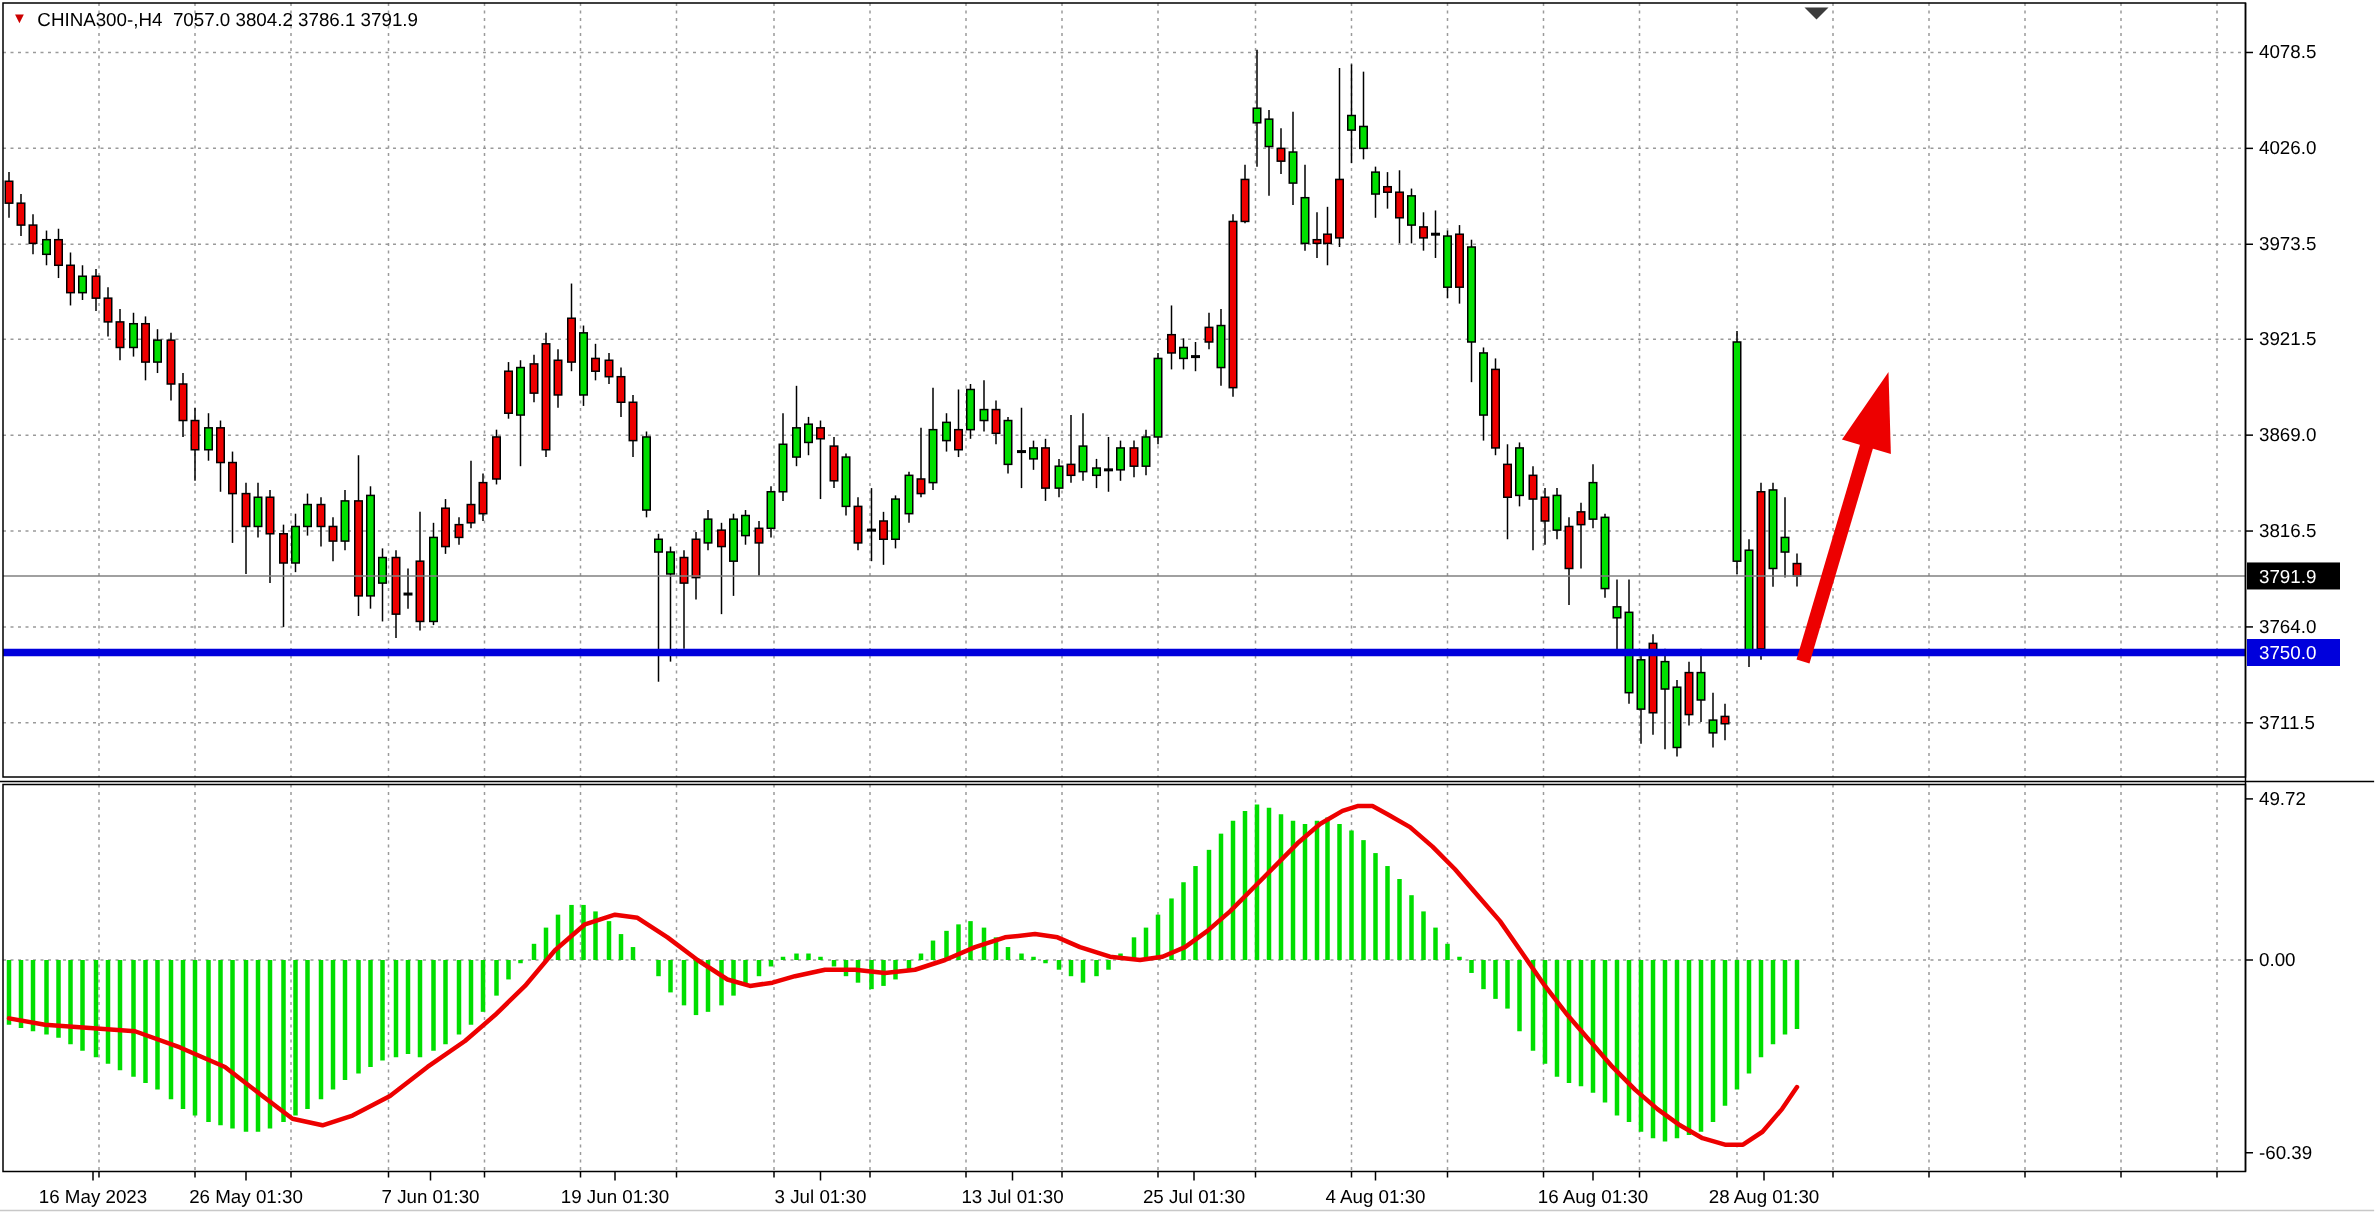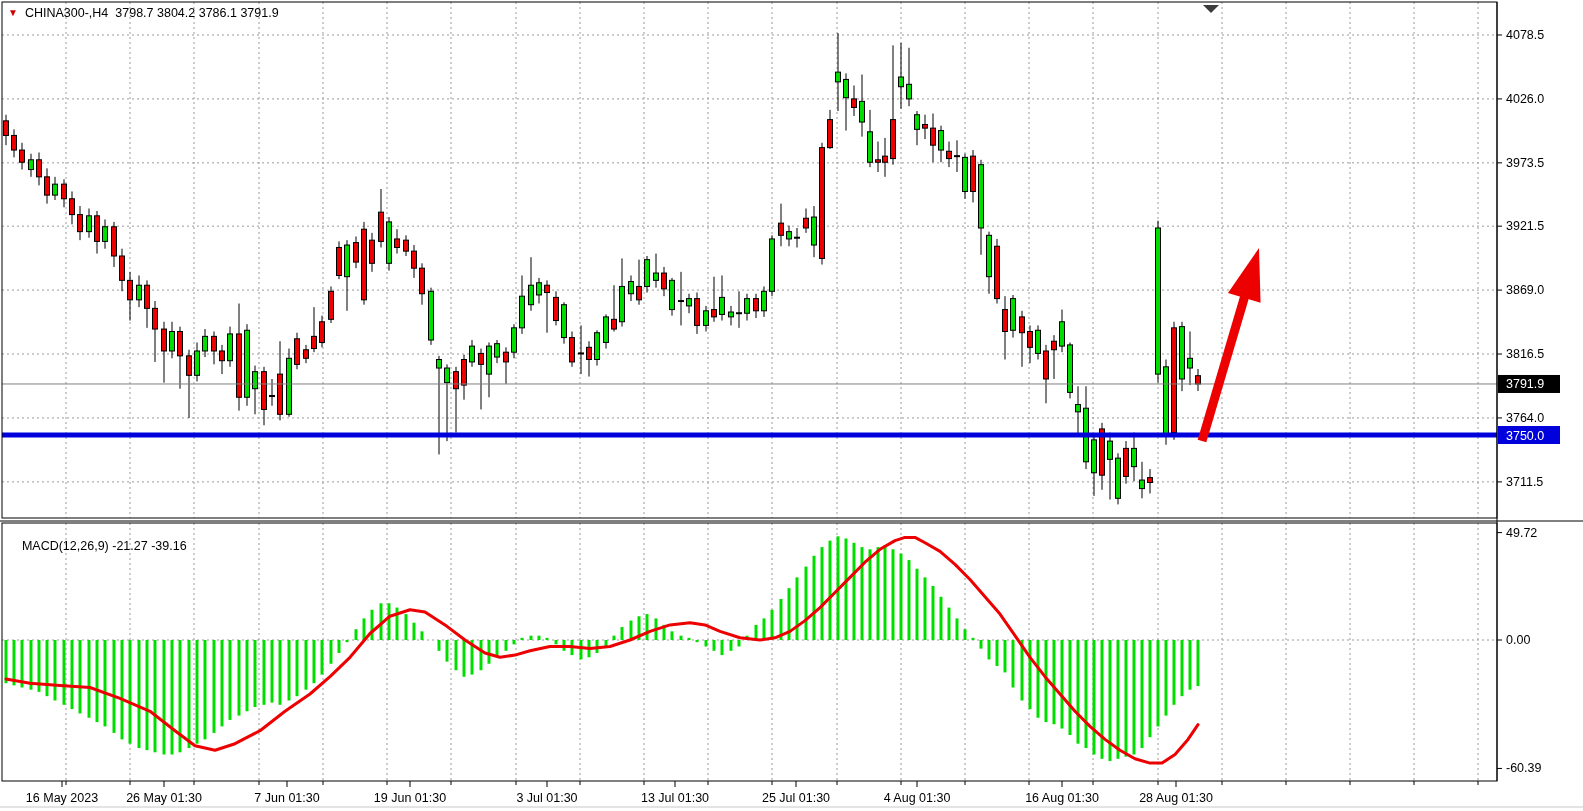--- a/index.html
+++ b/index.html
@@ -588,19 +588,16 @@
       <line x1="1062" y1="781" x2="1062" y2="787" stroke="#000000" stroke-width="1"></line>
       <text x="1062" y="802" font-size="12.5" font-family="Liberation Sans, sans-serif" fill="#000000" text-anchor="middle">16 Aug 01:30</text>
       <line x1="1176" y1="781" x2="1176" y2="787" stroke="#000000" stroke-width="1"></line>
       <text x="1176" y="802" font-size="12.5" font-family="Liberation Sans, sans-serif" fill="#000000" text-anchor="middle">28 Aug 01:30</text>
       <line x1="0" y1="807" x2="1583" y2="807" stroke="#C8C8C8" stroke-width="1"></line>
     </svg>
 
   <div id="title-bar" class="overlay">
     <span id="title-marker" style="color: rgb(204, 0, 0);">▼</span>
     <span class="sp">CHINA300-,H4</span>
-    <span class="sp">3798.7 3804.2 3786.1 3791.9</span>
+    <span class="sp">7057.0 3804.2 3786.1 3791.9</span>
   </div>
 
-  <div id="macd-label" class="overlay">
-    <span class="sp">MACD(12,26,9)</span><span> </span><span class="sp">-21.27 -39.16</span>
-  </div>
 </div>
 
 </body></html>

